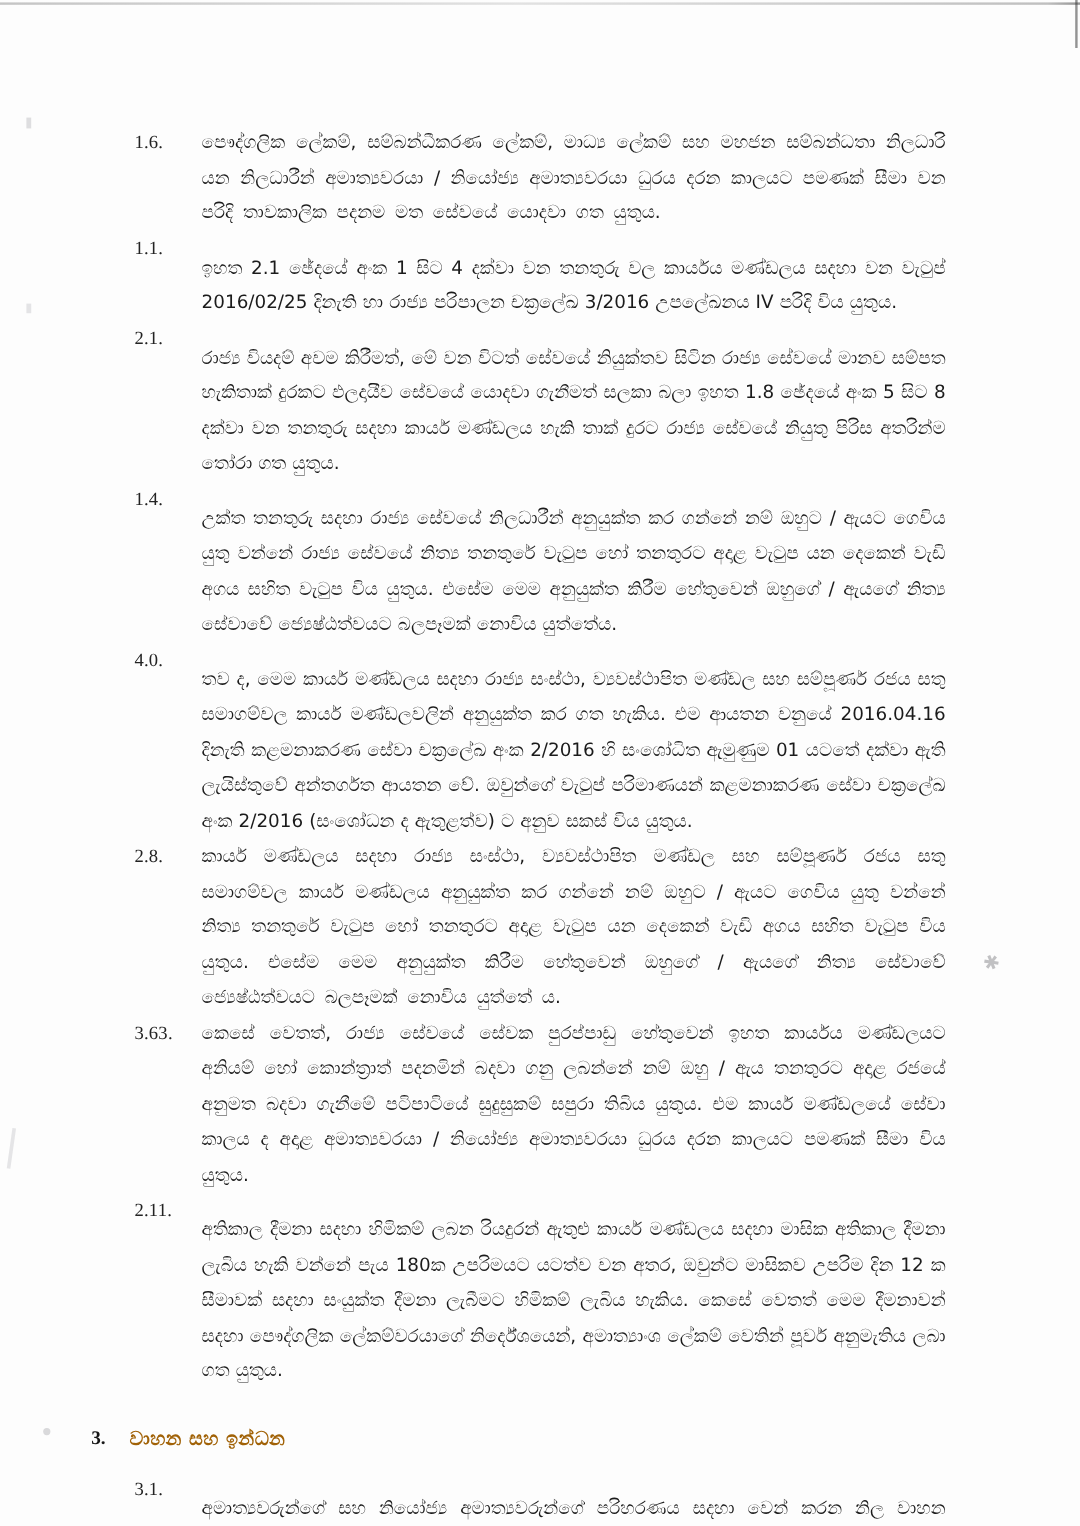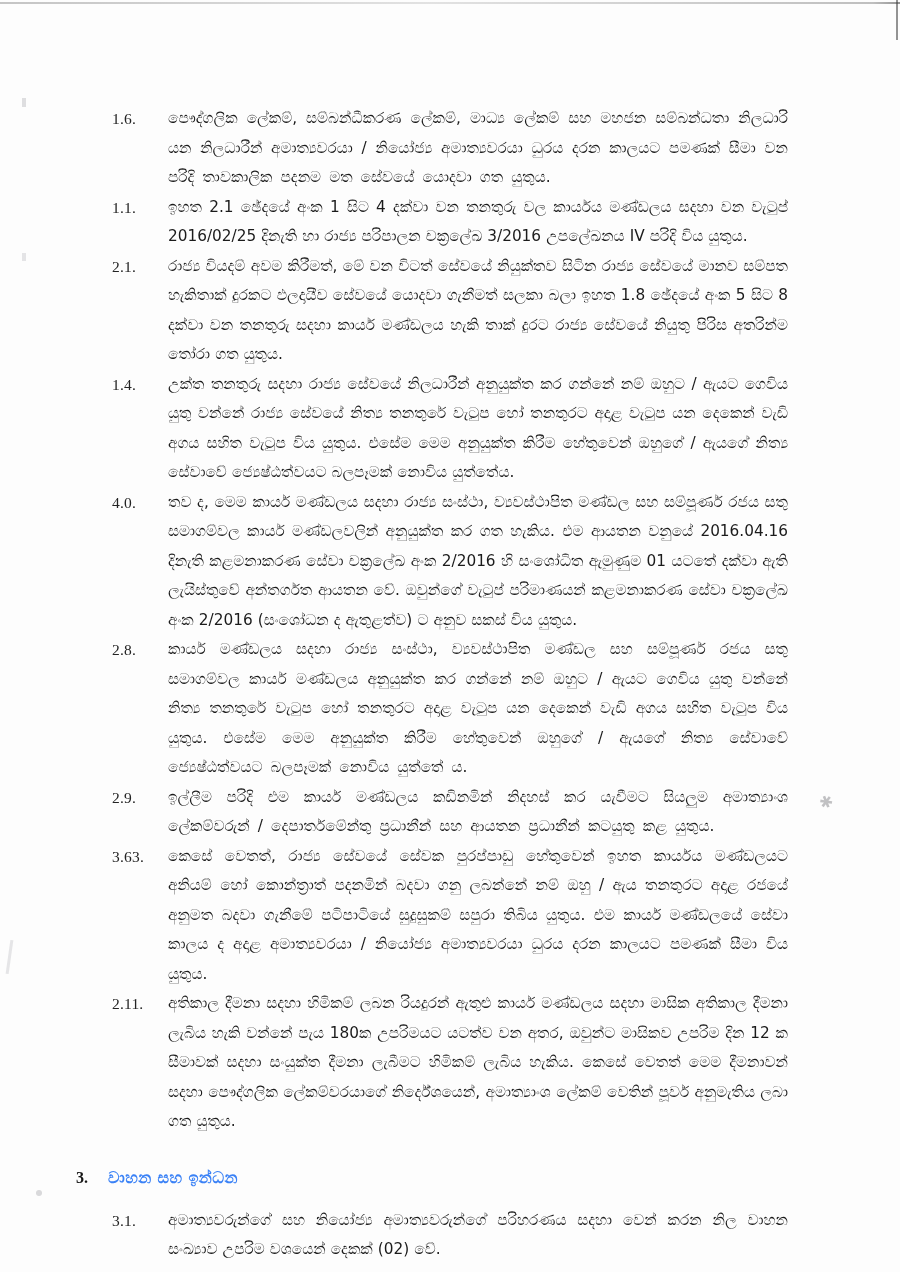--- a/index.html
+++ b/index.html
@@ -115,21 +115,21 @@
     flex: 1 1 auto;
     font-size: 15.3px;
     line-height: 29.5px;
     text-align: justify;
     text-justify: inter-word;
     color: #1b1b1b;
     word-spacing: 0.5px;
   }
   
   .clause-text.loose { word-spacing: 3.2px; }
-  .clause-text.tight { word-spacing: 0.2px; }
+  .clause-text.tight { word-spacing: 0.2px; margin-top: 16px; }
 
   
   .section-heading {
     display: flex;
     align-items: flex-start;
     margin-top: 26px;
     margin-bottom: 14px;
     margin-left: -36px;
   }
   .section-heading .sec-num {
@@ -139,21 +139,21 @@
     font-size: 16px;
     line-height: 29px;
     font-weight: 700;
     color: #161616;
   }
   .section-heading .sec-title {
     flex: 1 1 auto;
     font-size: 16px;
     line-height: 29px;
     font-weight: 700;
-    color: #3b82f6;
+    color: #a16207;
     letter-spacing: 0.4px;
   }
 
   .sub-block {
     margin-top: 12px;
   }
 </style>
 </head>
 <body>
 
@@ -194,24 +194,20 @@
     <div class="clause">
       <div class="clause-num">4.0.</div>
       <div class="clause-text tight">තව ද, මෙම කාර්ය මණ්ඩලය සදහා රාජ්‍ය සංස්ථා, ව්‍යවස්ථාපිත මණ්ඩල සහ සම්පූර්ණ රජය සතු සමාගම්වල කාර්ය මණ්ඩලවලින් අනුයුක්ත කර ගත හැකිය. එම ආයතන වනුයේ 2016.04.16 දිනැති කළමනාකරණ සේවා චක්‍රලේඛ අංක 2/2016 හි සංශෝධිත ඇමුණුම 01 යටතේ දක්වා ඇති ලැයිස්තුවේ අන්තර්ගත ආයතන වේ. ඔවුන්ගේ වැටුප් පරිමාණයන් කළමනාකරණ සේවා චක්‍රලේඛ අංක 2/2016 (සංශෝධන ද ඇතුළත්ව) ට අනුව සකස් විය යුතුය.</div>
     </div>
 
     <div class="clause">
       <div class="clause-num">2.8.</div>
       <div class="clause-text loose">කාර්ය මණ්ඩලය සදහා රාජ්‍ය සංස්ථා, ව්‍යවස්ථාපිත මණ්ඩල සහ සම්පූර්ණ රජය සතු සමාගම්වල කාර්ය මණ්ඩලය අනුයුක්ත කර ගන්නේ නම් ඔහුට / ඇයට ගෙවිය යුතු වන්නේ නිත්‍ය තනතුරේ වැටුප හෝ තනතුරට අදාළ වැටුප යන දෙකෙන් වැඩි අගය සහිත වැටුප විය යුතුය. එසේම මෙම අනුයුක්ත කිරීම හේතුවෙන් ඔහුගේ / ඇයගේ නිත්‍ය සේවාවේ ජ්‍යෙෂ්ඨත්වයට බලපෑමක් නොවිය යුත්තේ ය.</div>
     </div>
 
-    <div class="clause">
-      <div class="clause-num">2.9.</div>
-      <div class="clause-text loose">ඉල්ලීම පරිදි එම කාර්ය මණ්ඩලය කඩිනමින් නිදහස් කර යැවීමට සියලුම අමාත්‍යාංශ ලේකම්වරුන් / දෙපාර්තමේන්තු ප්‍රධානීන් සහ ආයතන ප්‍රධානීන් කටයුතු කළ යුතුය.</div>
-    </div>
 
     <div class="clause">
       <div class="clause-num">3.63.</div>
       <div class="clause-text loose">කෙසේ වෙතත්, රාජ්‍ය සේවයේ සේවක පුරප්පාඩු හේතුවෙන් ඉහත කාර්යය මණ්ඩලයට අනියම් හෝ කොන්ත්‍රාත් පදනමින් බදවා ගනු ලබන්නේ නම් ඔහු / ඇය තනතුරට අදාළ රජයේ අනුමත බදවා ගැනීමේ පටිපාටියේ සුදුසුකම් සපුරා තිබිය යුතුය. එම කාර්ය මණ්ඩලයේ සේවා කාලය ද අදාළ අමාත්‍යවරයා / නියෝජ්‍ය අමාත්‍යවරයා ධුරය දරන කාලයට පමණක් සීමා විය යුතුය.</div>
     </div>
 
     <div class="clause">
       <div class="clause-num">2.11.</div>
       <div class="clause-text tight">අතිකාල දීමනා සදහා හිමිකම් ලබන රියදුරන් ඇතුළු කාර්ය මණ්ඩලය සදහා මාසික අතිකාල දීමනා ලැබිය හැකි වන්නේ පැය 180ක උපරිමයට යටත්ව වන අතර, ඔවුන්ට මාසිකව උපරිම දින 12 ක සීමාවක් සදහා සංයුක්ත දීමනා ලැබීමට හිමිකම් ලැබිය හැකිය. කෙසේ වෙතත් මෙම දීමනාවන් සදහා පෞද්ගලික ලේකම්වරයාගේ නිර්දේශයෙන්, අමාත්‍යාංශ ලේකම් වෙතින් පූර්ව අනුමැතිය ලබා ගත යුතුය.</div>
     </div>

